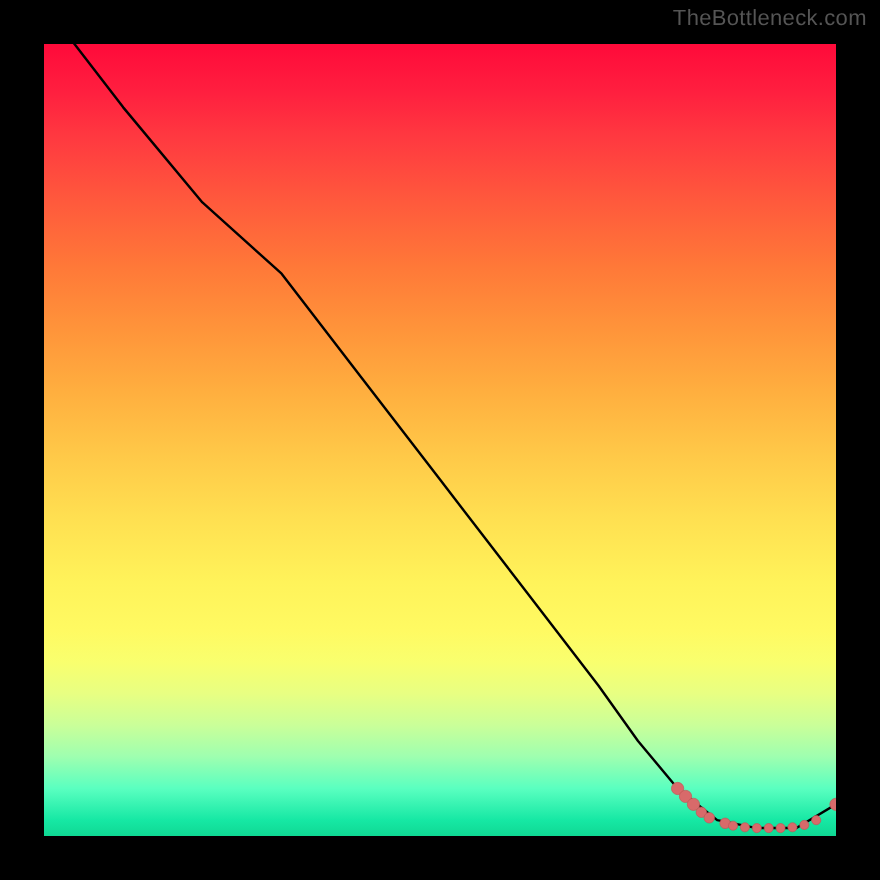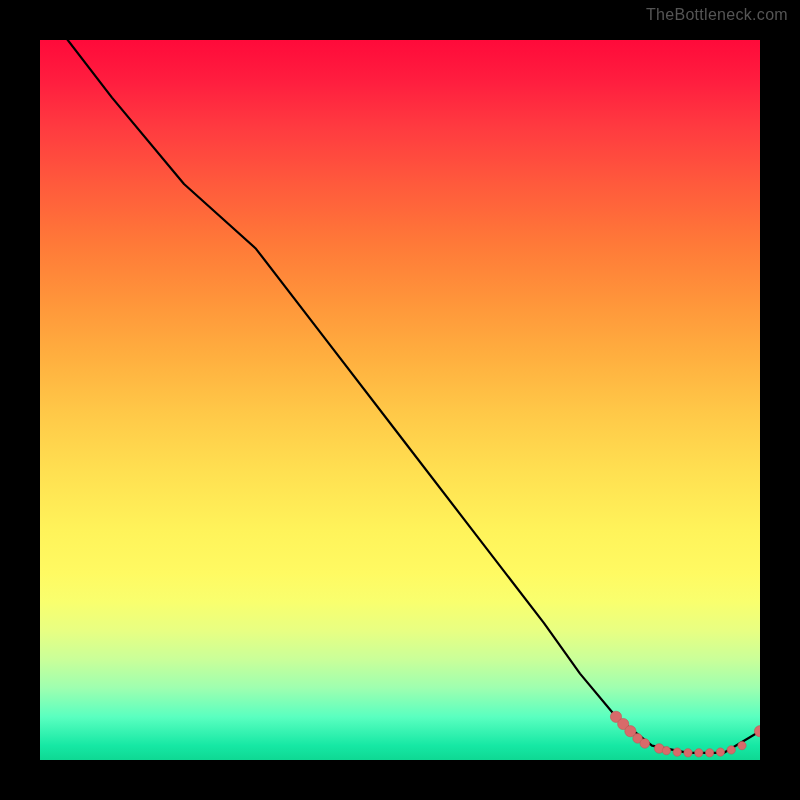--- a/index.html
+++ b/index.html
@@ -50,21 +50,21 @@
     top: 0;
     width: 720px;
     height: 720px;
     pointer-events: none;
   }
   .watermark {
     position: absolute;
     top: 6px;
     right: 12px;
     color: #555;
-    font-size: 16px;
+    font-size: 20px;
     font-weight: 500;
     letter-spacing: 0.3px;
     pointer-events: none;
     user-select: none;
   }
 </style>
 </head>
 <body>
 
 <div class="frame">

